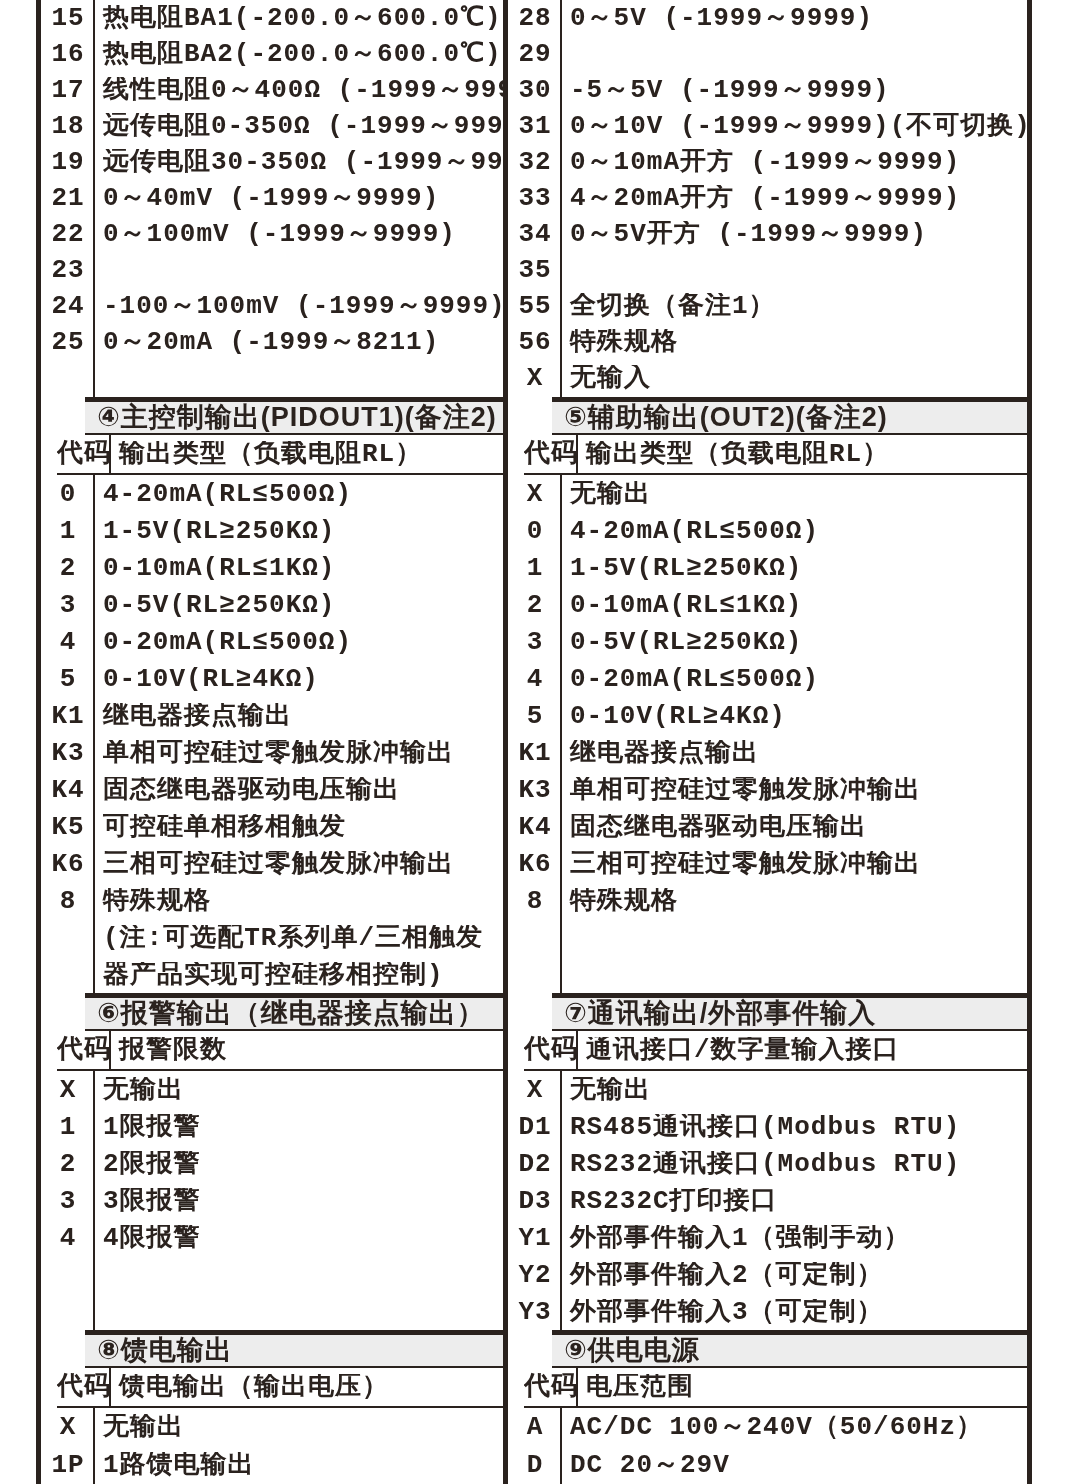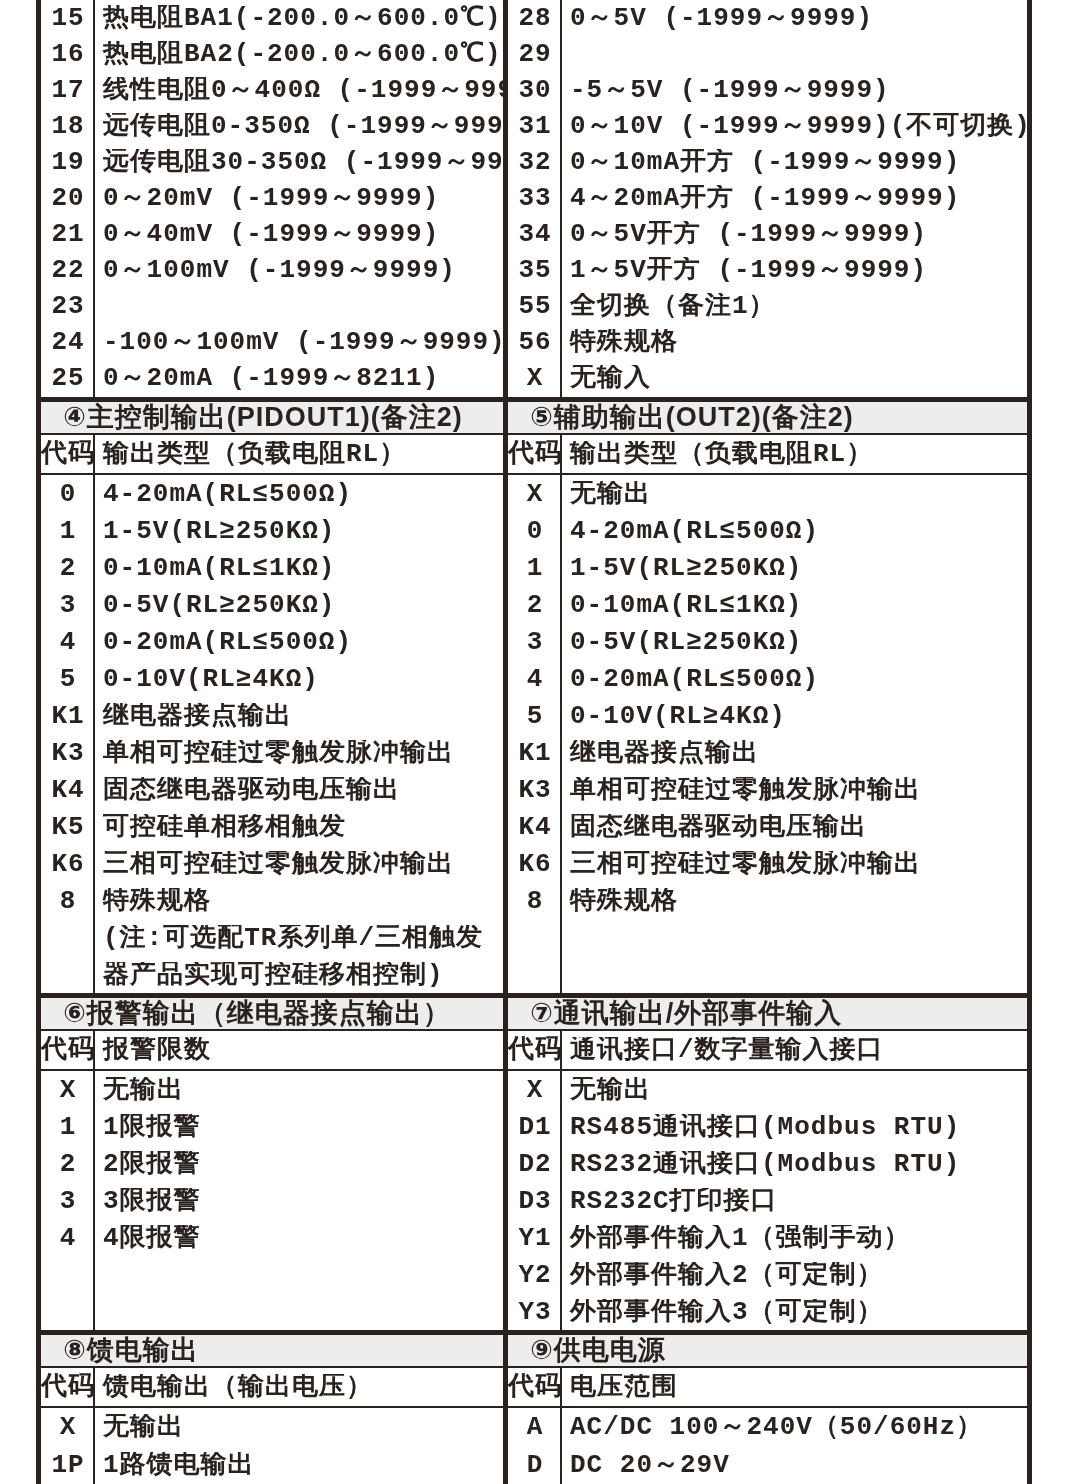--- a/index.html
+++ b/index.html
@@ -20,24 +20,24 @@
     box-sizing:border-box;min-width:0;
   }
   
   .r-top{height:397px;}
   .band{
     height:38px;box-sizing:border-box;
     border-top:5px solid #2a221e;border-bottom:2px solid #2a221e;
     background:#ededed;
     font-family:"Liberation Sans","DejaVu Sans",sans-serif;
     font-weight:700;font-size:27px;line-height:30px;
-    padding-left:22px;letter-spacing:1px;
-    white-space:nowrap;overflow:hidden;
-  }
-  .hdr{height:40px;box-sizing:border-box;border-bottom:2px solid #2a221e;}
+    padding-left:12px;letter-spacing:1px;
+    white-space:nowrap;overflow:hidden;margin-left:44px;
+  }
+  .hdr{height:40px;box-sizing:border-box;border-bottom:2px solid #2a221e;margin-left:16px;}
   .d1{height:518px;}
   .d2{height:259px;}
   .d3{height:76px;}
   
   .cols{position:relative;overflow:hidden;}
   .cols::before{
     content:"";position:absolute;left:52px;top:0;bottom:0;width:2px;
     background:#2a221e;
   }
   .row{display:flex;align-items:center;}
@@ -73,24 +73,20 @@
         </div>
         <div class="row">
           <span class="cell code">18</span>
           <span class="cell desc">远传电阻0-350Ω (-1999～9999)</span>
         </div>
         <div class="row">
           <span class="cell code">19</span>
           <span class="cell desc">远传电阻30-350Ω (-1999～9999)</span>
         </div>
         <div class="row">
-          <span class="cell code">20</span>
-          <span class="cell desc">0～20mV (-1999～9999)</span>
-        </div>
-        <div class="row">
           <span class="cell code">21</span>
           <span class="cell desc">0～40mV (-1999～9999)</span>
         </div>
         <div class="row">
           <span class="cell code">22</span>
           <span class="cell desc">0～100mV (-1999～9999)</span>
         </div>
         <div class="row">
           <span class="cell code">23</span>
         </div>
@@ -243,21 +239,20 @@
         <div class="row">
           <span class="cell code">33</span>
           <span class="cell desc">4～20mA开方 (-1999～9999)</span>
         </div>
         <div class="row">
           <span class="cell code">34</span>
           <span class="cell desc">0～5V开方 (-1999～9999)</span>
         </div>
         <div class="row">
           <span class="cell code">35</span>
-          <span class="cell desc">1～5V开方 (-1999～9999)</span>
         </div>
         <div class="row">
           <span class="cell code">55</span>
           <span class="cell desc">全切换（备注1）</span>
         </div>
         <div class="row">
           <span class="cell code">56</span>
           <span class="cell desc">特殊规格</span>
         </div>
         <div class="row">

